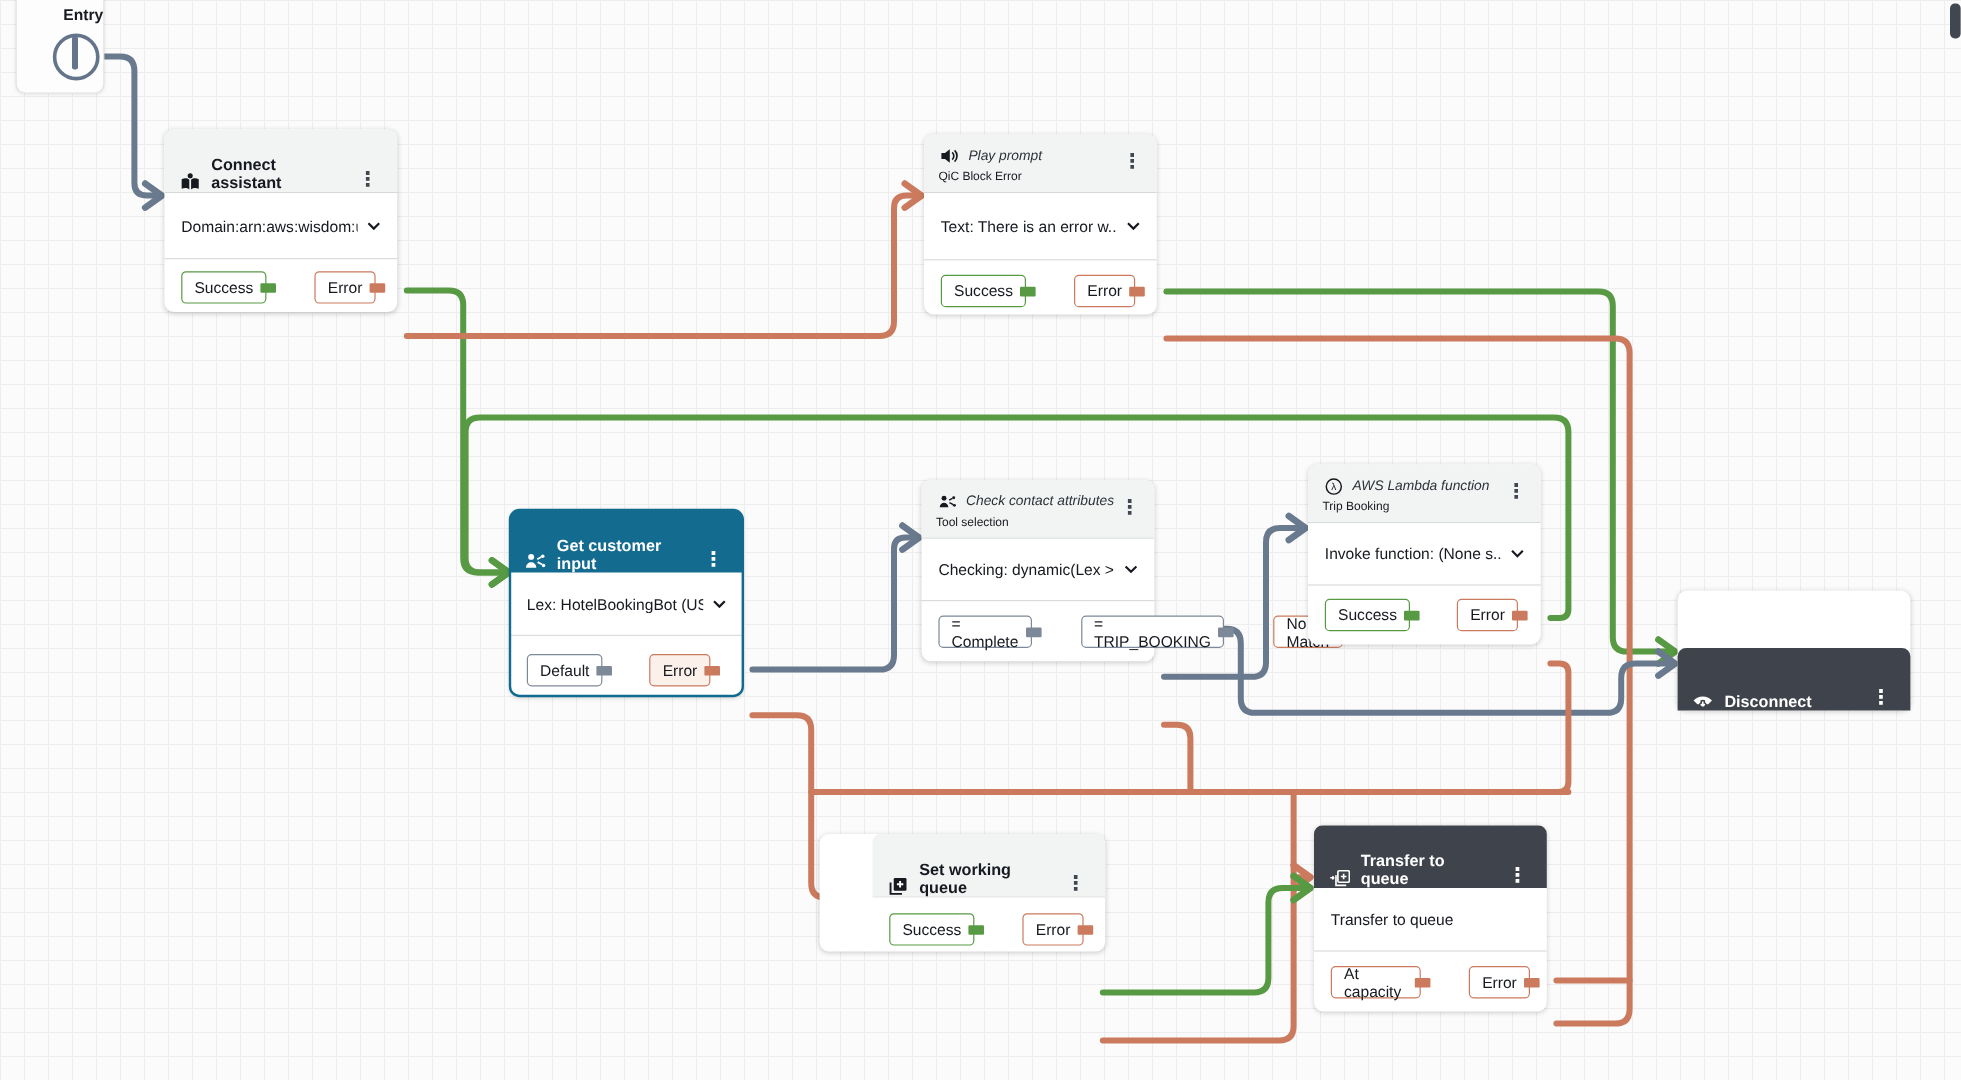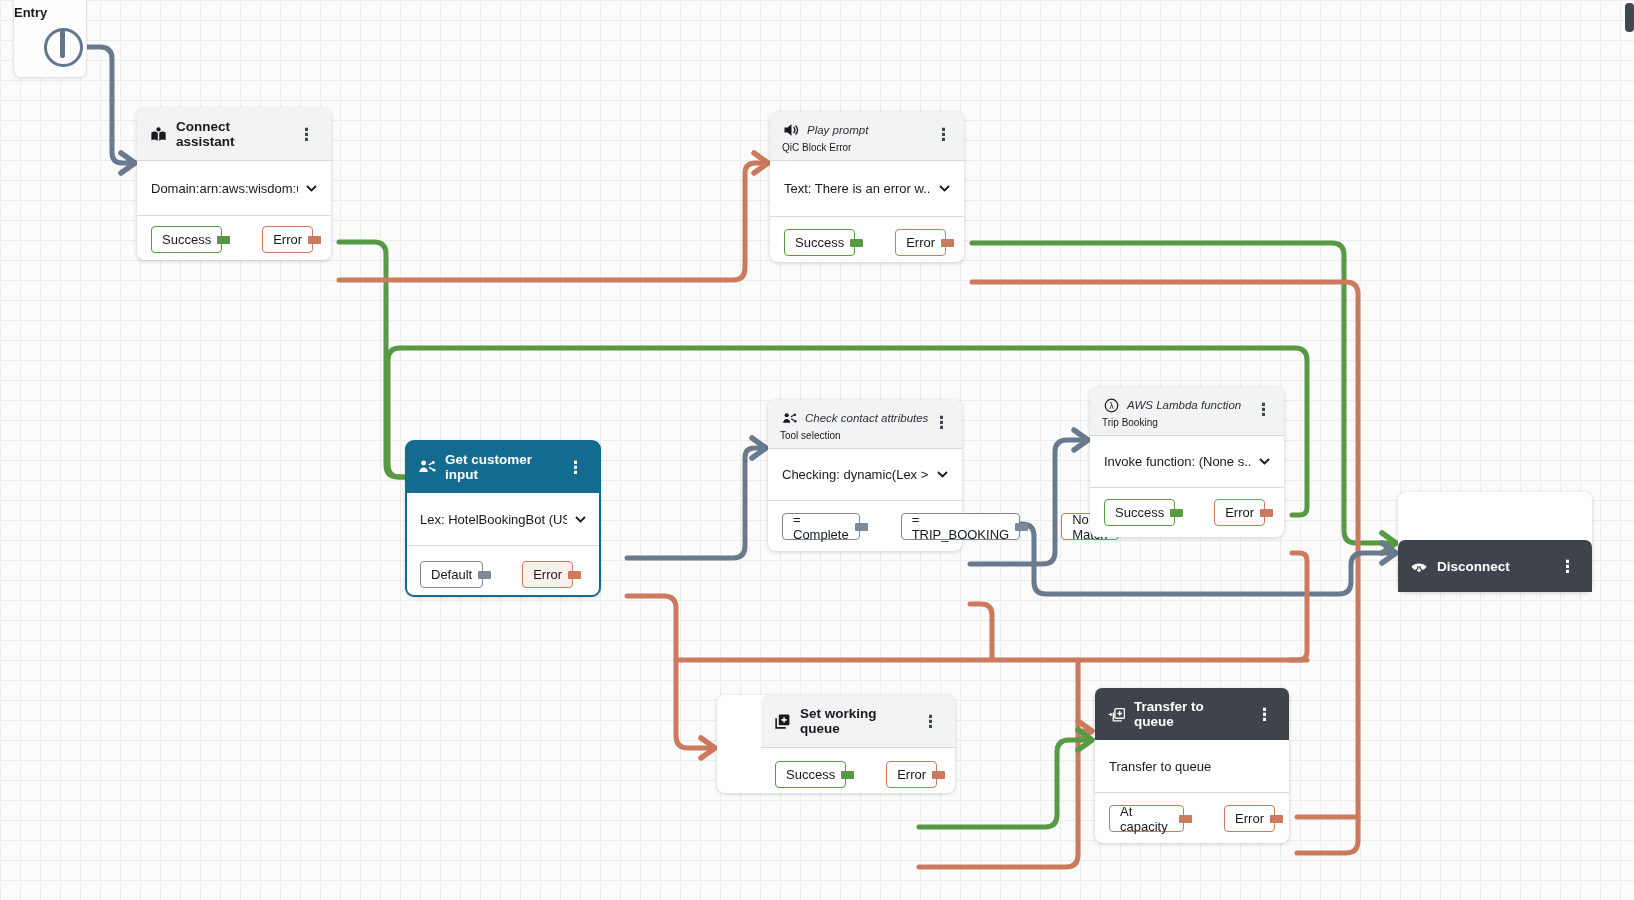--- a/index.html
+++ b/index.html
@@ -12,32 +12,32 @@
     background-size:20px 20px;
     color:#16191f;
   }
   #wires{position:absolute;left:0;top:0;z-index:1;pointer-events:none;}
   #wires path{pointer-events:stroke;}
 
   
   .entry-card{position:absolute;left:13px;top:-8px;width:72px;height:84px;
     background:#fdfdfd;border:1px solid #e4e4e4;border-radius:8px;z-index:2;
     box-shadow:0 1px 3px rgba(0,0,0,.08);}
-  .entry-label{font-size:13px;font-weight:bold;text-align:left;margin-top:12px;}
+  .entry-label{font-size:13px;font-weight:bold;text-align:right;margin-top:12px;}
   .entry-circle{position:absolute;left:30px;top:35px;width:33px;height:33px;
     border:3.5px solid #64748b;border-radius:50%;background:#fdfdfd;}
   .entry-circle::before{content:"";position:absolute;left:13px;top:-1px;width:5px;height:28px;
     background:#64748b;border-radius:2px;}
 
   
   .block{position:absolute;z-index:2;background:#fff;border-radius:8px;
     box-shadow:0 1px 4px rgba(0,0,0,.18);font-size:13px;}
   .block .header{background:#f2f3f3;border-bottom:1px solid #d5d9d9;
     border-radius:7px 7px 0 0;position:relative;}
-  .header.one{display:flex;align-items:center;gap:9px;height:52px;padding:0 12px;}
+  .header.one{display:flex;align-items:flex-end;gap:9px;height:52px;padding:0 12px;}
   .header.one .title{font-weight:bold;font-size:13.5px;}
   .header.two{padding:9px 12px 7px;}
   .header.two .line1{display:flex;align-items:center;gap:7px;}
   .header.two .category{font-size:11.5px;color:#2b3138;font-style:italic;}
   .header.two .title{font-weight:normal;font-size:10px;margin-top:3px;}
   .kebab{margin-left:auto;font-size:17px;font-weight:bold;color:#414750;line-height:1;
     letter-spacing:0;cursor:pointer;padding:2px 4px;}
   .header.two .kebab{position:absolute;right:8px;top:12px;}
   .dark .header{background:#3f434b;border-bottom:none;color:#fff;}
   .dark .kebab{color:#fff;}
@@ -175,21 +175,21 @@
         <span>Success</span>
         <span class="stub"></span>
       </div>
     <div class="row s-error">
         <span>Error</span>
         <span class="stub"></span>
       </div>
   </div>
 </div>
 
-<div class="block blue b-gci" style="left: 406px; top: 425px; width: 194px; margin-top: 16px;">
+<div class="block blue b-gci" style="left: 425px; top: 425px; width: 194px;">
   <div class="header one">
     <span class="icon">
       <svg width="18" height="18" viewBox="0 0 16 16">
           <circle cx="5" cy="4.5" r="2.2" fill="#fff"></circle>
           <path d="M1.2 12.5c0-2.6 2-4 3.8-4s3.8 1.4 3.8 4z" fill="#fff"></path>
           <path d="M9.5 6.2l3-1.6M9.8 8.4l3.4 1.8" stroke="#fff" stroke-width="1.3"></path>
           <circle cx="13.6" cy="4" r="1.3" fill="#fff"></circle>
           <circle cx="14.2" cy="10.8" r="1.3" fill="#fff"></circle>
         </svg>
     </span>
@@ -297,21 +297,21 @@
       <svg width="18" height="18" viewBox="0 0 16 16">
           <path d="M1.2 8.6a9.6 9.6 0 0 1 13.6 0l-2.4 2.4a1.2 1.2 0 0 1-1.7 0l-1-1v-1.6a7 7 0 0 0-3.4 0V10l-1 1a1.2 1.2 0 0 1-1.7 0z" fill="#fff"></path>
           <path d="M8 9.4v3.4m0 0l-1.5-1.5M8 12.8l1.5-1.5" stroke="#fff" stroke-width="1.2" fill="none"></path>
         </svg>
     </span>
     <span class="title">Disconnect</span>
     <span class="kebab">⋮</span>
   </div>
 </div>
 
-<div class="block b-swq" style="left: 717px; top: 695px; width: 194px; padding-left: 44px;">
+<div class="block b-swq" style="left: 683px; top: 695px; width: 194px; padding-left: 44px;">
   <div class="header one">
     <span class="icon">
       <svg width="17" height="17" viewBox="0 0 16 16">
           <path d="M2 5v9h9" fill="none" stroke="#16191f" stroke-width="1.5"></path>
           <rect x="4.5" y="1.5" width="10" height="10" rx="1" fill="#16191f"></rect>
           <path d="M9.5 4v5M7 6.5h5" stroke="#fff" stroke-width="1.5"></path>
         </svg>
     </span>
     <span class="title">Set working queue</span>
     <span class="kebab">⋮</span>

